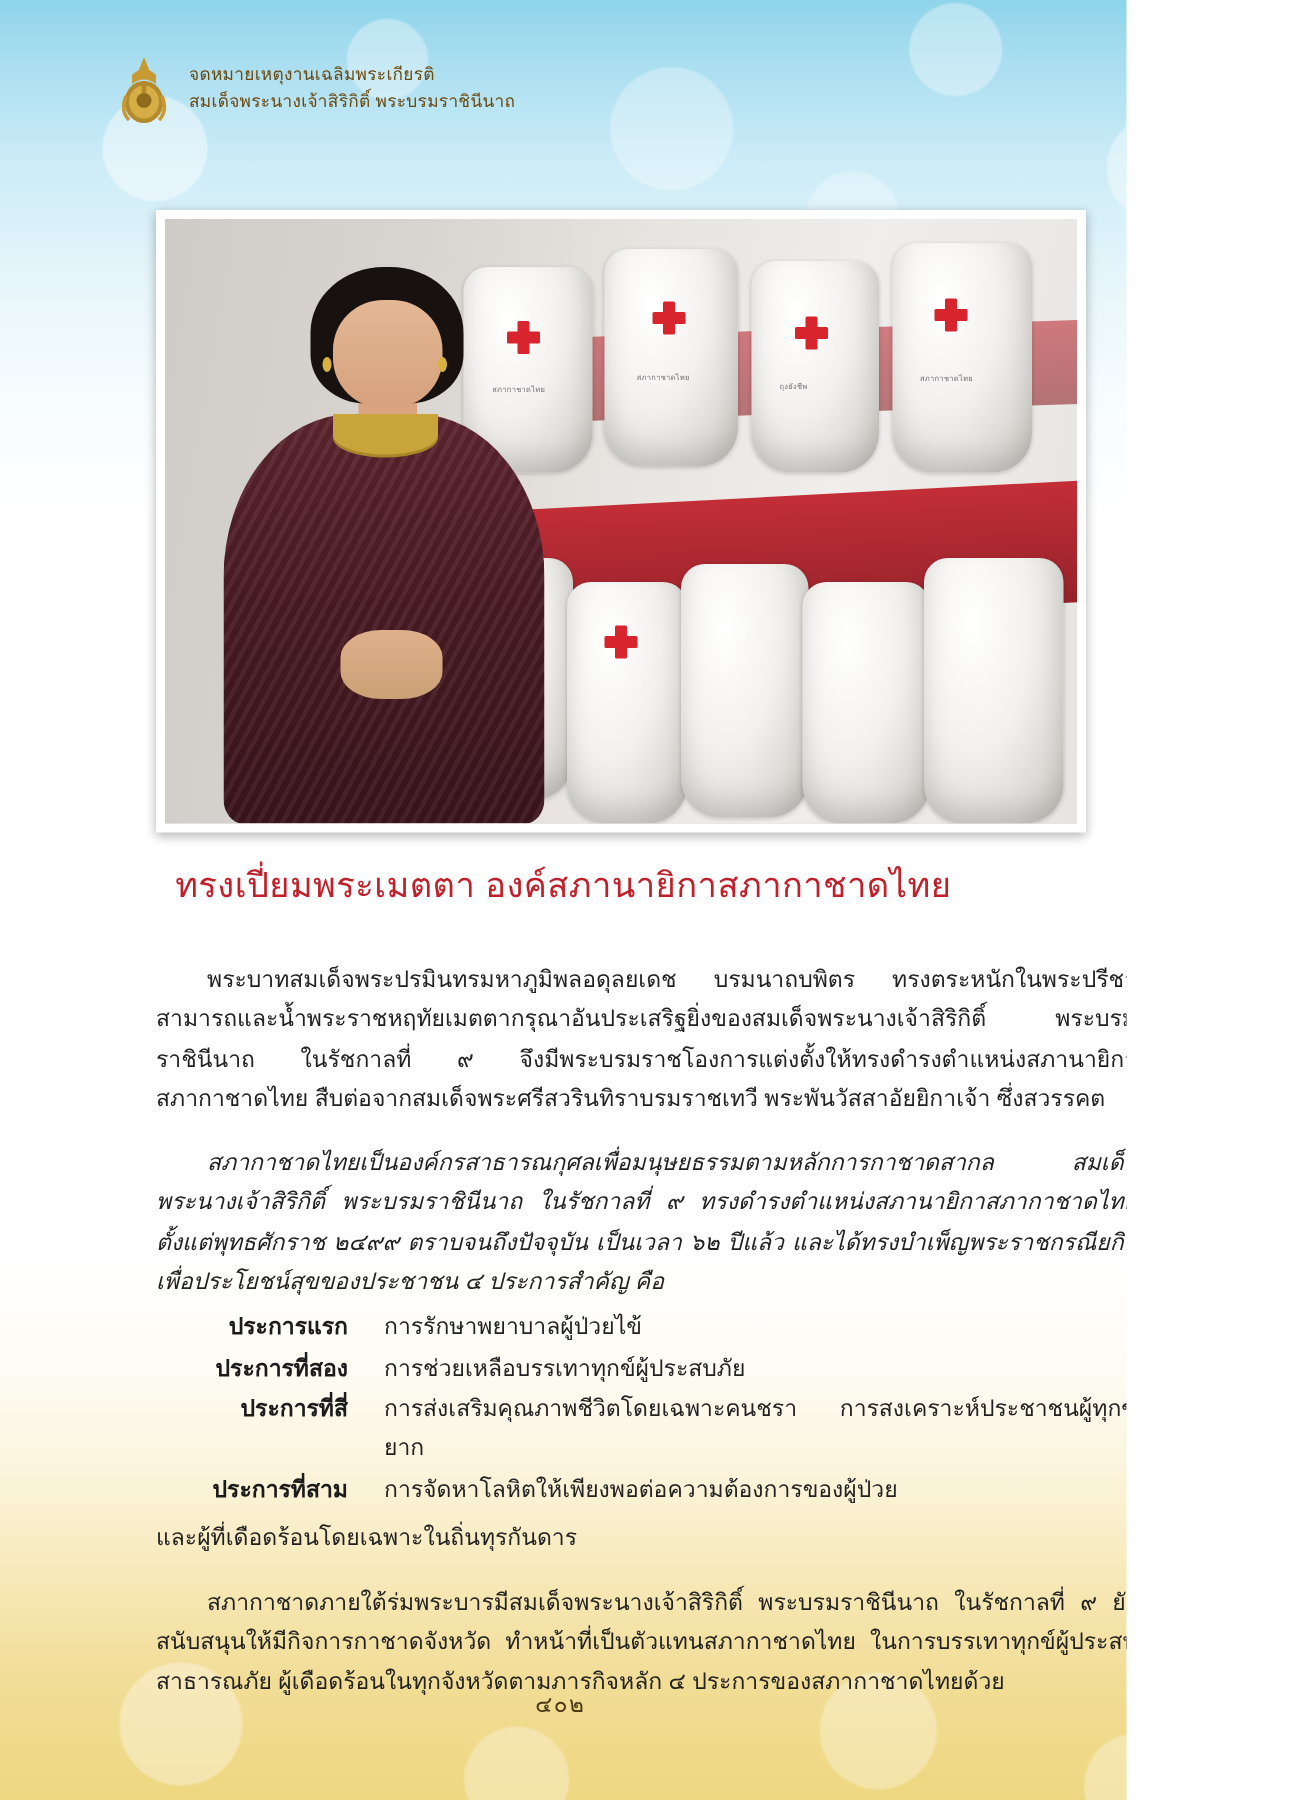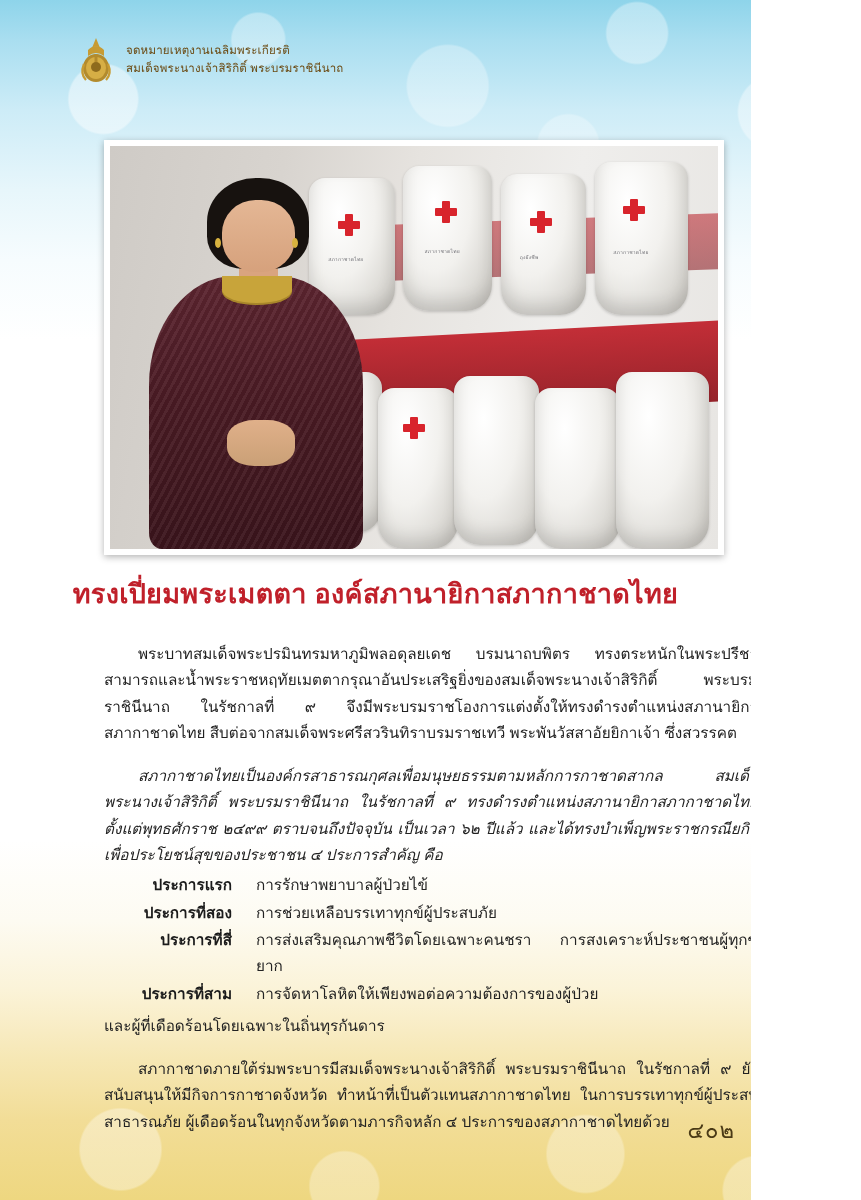--- a/index.html
+++ b/index.html
@@ -211,22 +211,22 @@
     background: #d8b23f;
     border-radius: 50%;
   }
 
   
   .headline {
     position: absolute;
     left: 0; right: 0;
     top: 572px;
     text-align: center;
-    font-size: 27px;
-    font-weight: bold;
+    font-size: 23px;
+    font-weight: normal;
     color: #c0202a;
     letter-spacing: .3px;
   }
 
   
   .body {
     position: absolute;
     left: 104px;
     top: 624px;
     width: 654px;
@@ -250,24 +250,24 @@
     text-align: right;
     font-weight: bold;
     color: #1b1b1b;
   }
   .list-text { flex: 1; }
   .cont { margin: 0 0 10px 0; text-indent: 0; }
 
   
   .page-number {
     position: absolute;
-    left: 0; right: 16px;
+    left: 0; right: 4px;
     bottom: 52px;
-    text-align: right;
-    font-size: 22px;
+    text-align: center;
+    font-size: 15px;
     color: #4a3a16;
     letter-spacing: 1px;
   }
 </style>
 </head>
 <body>
 
 <div class="page">
 
   <div class="deco-top"></div>

